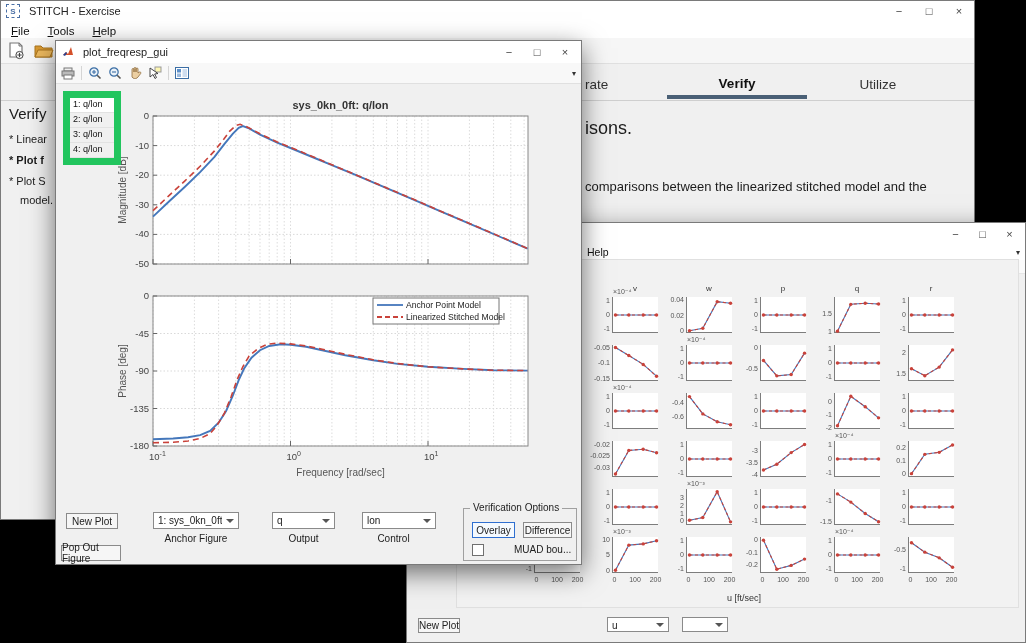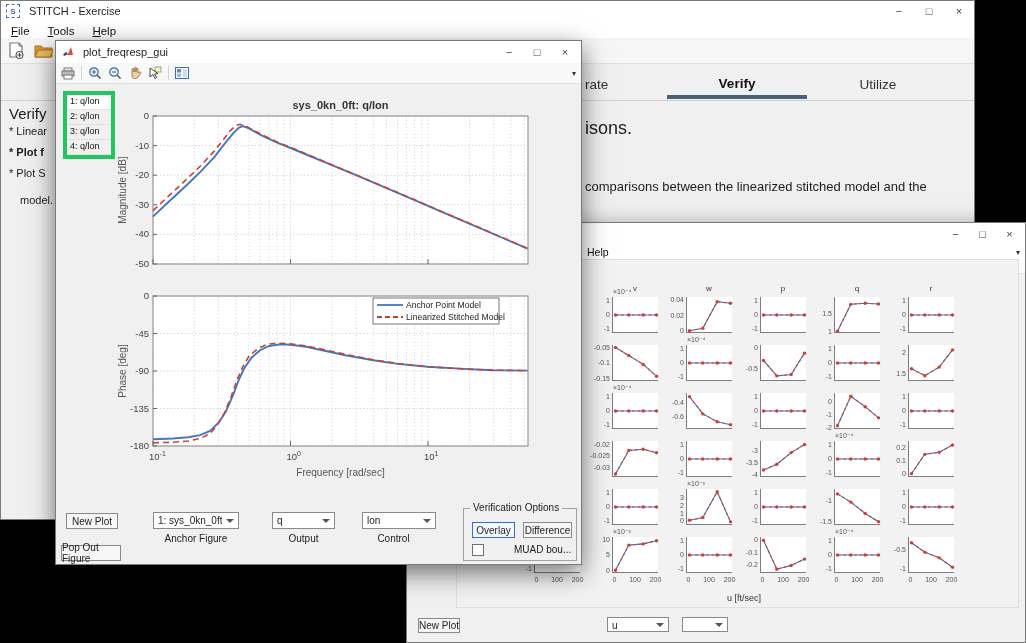--- a/index.html
+++ b/index.html
@@ -23,21 +23,21 @@
   .btn{position:absolute;background:#f6f6f6;border:1px solid #8a8a8a;font-size:10px;color:#222;
        display:flex;align-items:center;justify-content:center;box-sizing:border-box;}
   .dd{position:absolute;background:#fff;border:1px solid #8a8a8a;font-size:10px;color:#222;box-sizing:border-box;}
   .dd .dd-val{position:absolute;left:4px;top:2px;right:16px;overflow:hidden;white-space:nowrap;}
   .dd .dd-arrow{position:absolute;right:4px;top:6px;width:0;height:0;border-left:4px solid transparent;
        border-right:4px solid transparent;border-top:4px solid #555;}
   .ctrl-label{position:absolute;font-size:10px;color:#222;text-align:center;}
   .groupbox{position:absolute;border:1px solid #a0a0a0;box-sizing:border-box;}
   .groupbox .gb-title{position:absolute;top:-7px;left:6px;background:#f0f0f0;padding:0 3px;font-size:10px;color:#222;}
   .checkbox{position:absolute;width:10px;height:10px;background:#fff;border:1px solid #707070;}
-  .listbox{position:absolute;border:4px solid #22c55e;background:#eab308;}
+  .listbox{position:absolute;border:7px solid #22c55e;background:#eab308;}
   .lb-item{font-size:9px;color:#111;padding:1px 3px;height:12px;line-height:11px;border-bottom:1px solid #e2e2e2;background:#f0f0f0;white-space:nowrap;}
   .lb-item.sel{background:#fff;}
   .cell{position:absolute;background:#fff;border-left:1px solid #7d7d7d;border-bottom:1px solid #7d7d7d;box-sizing:border-box;}
   .mini-tick{position:absolute;font-size:7px;color:#555;white-space:nowrap;}
   .mini-exp{position:absolute;font-size:7px;color:#555;white-space:nowrap;}
   .mini-title{position:absolute;font-size:8px;color:#333;text-align:center;}
   svg text{font-family:"Liberation Sans","DejaVu Sans",sans-serif;}
 </style>
 </head>
 <body>
@@ -72,21 +72,21 @@
 
   <div class="tab" style="left:584px;top:76px;">rate</div>
   <div class="tab active" style="left:690px;top:75px;width:92px;text-align:center;">Verify</div>
   <div class="tab-underline" style="left:666px;top:94px;width:140px;"></div>
   <div class="tab" style="left:845px;top:76px;width:64px;text-align:center;">Utilize</div>
   <div class="abs" style="left:0;top:99px;right:0;height:1px;background:#cfcfcf;"></div>
 
   <div class="abs" style="left:584px;top:117px;font-size:18px;color:#1c1c1c;">isons.</div>
   <div class="abs" style="left:584px;top:178px;font-size:13px;color:#1c1c1c;">comparisons between the linearized stitched model and the</div>
   <div class="abs" style="left:8px;top:104px;font-size:15px;color:#1c1c1c;">Verify</div>
-  <div id="side-bullets" class="abs" style="left:8px;top:124px;">
+  <div id="side-bullets" class="abs" style="left:8px;top:132px;">
       <div style="font-size: 11px; color: rgb(28, 28, 28); margin-bottom: 9px; white-space: nowrap;">* Linear</div>
       <div style="font-size: 11px; color: rgb(28, 28, 28); margin-bottom: 9px; white-space: nowrap; font-weight: bold;">* Plot f</div>
       <div style="font-size: 11px; color: rgb(28, 28, 28); margin-bottom: 9px; white-space: nowrap;">* Plot S</div>
     </div>
   <div class="abs" style="left:19px;top:193px;font-size:11px;color:#1c1c1c;">model.</div>
 </div>
 
 <div class="win" id="win3" style="left:406px;top:222px;width:620px;height:421px;z-index:2;">
   <div class="titlebar" style="height:22px;"></div>
   <div class="winbtns" style="height:22px;right:2px;">

